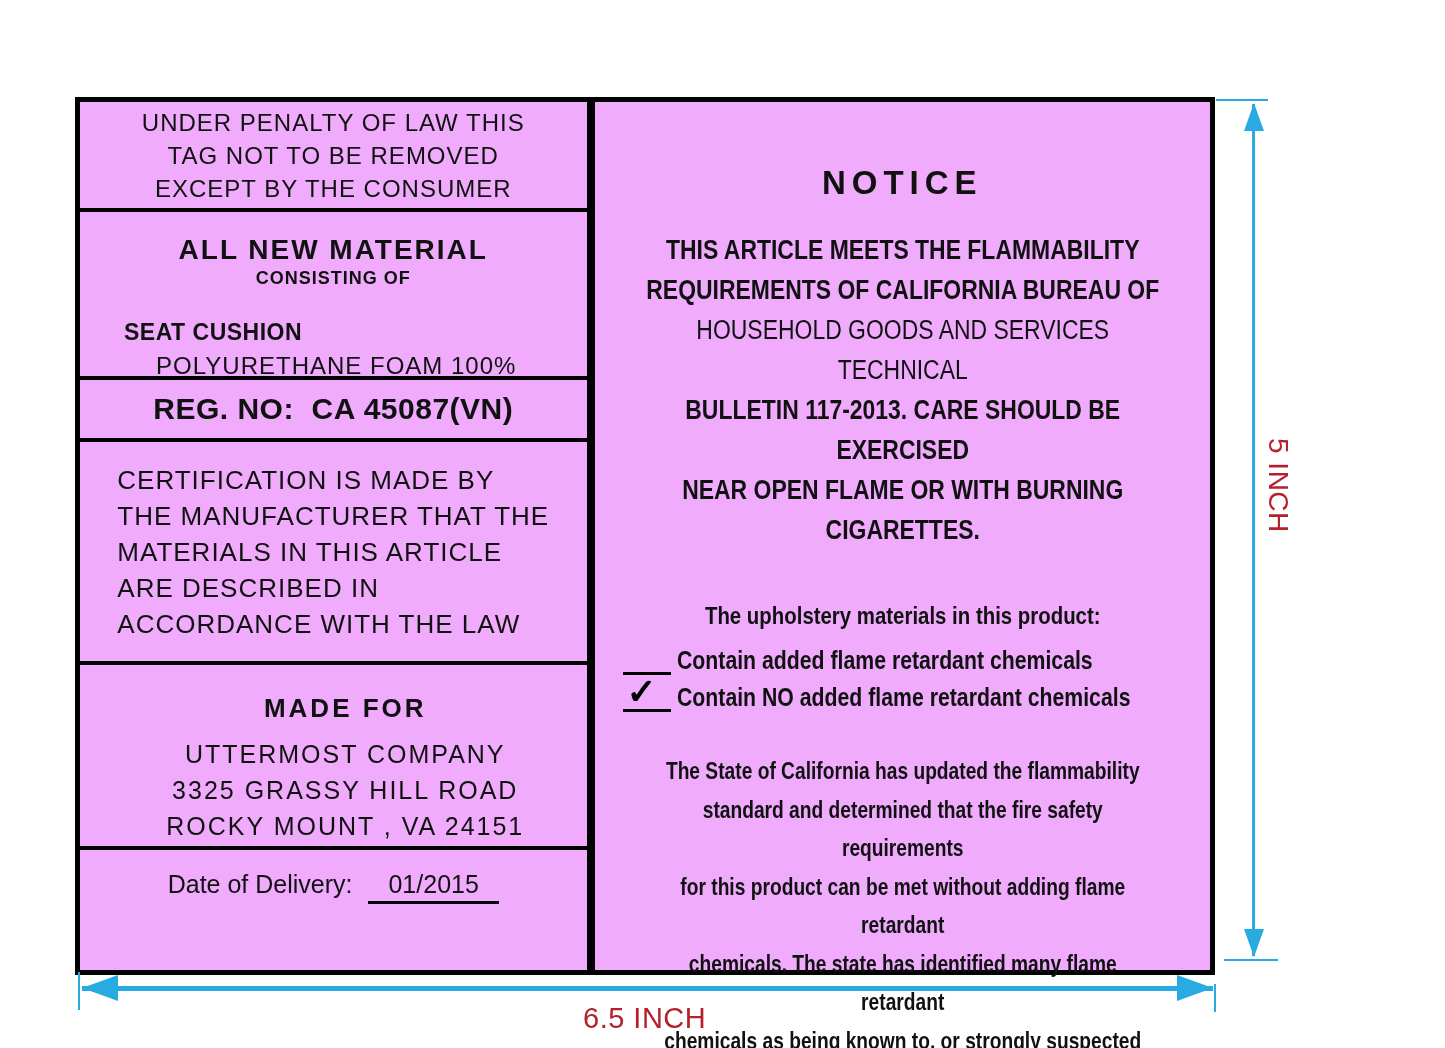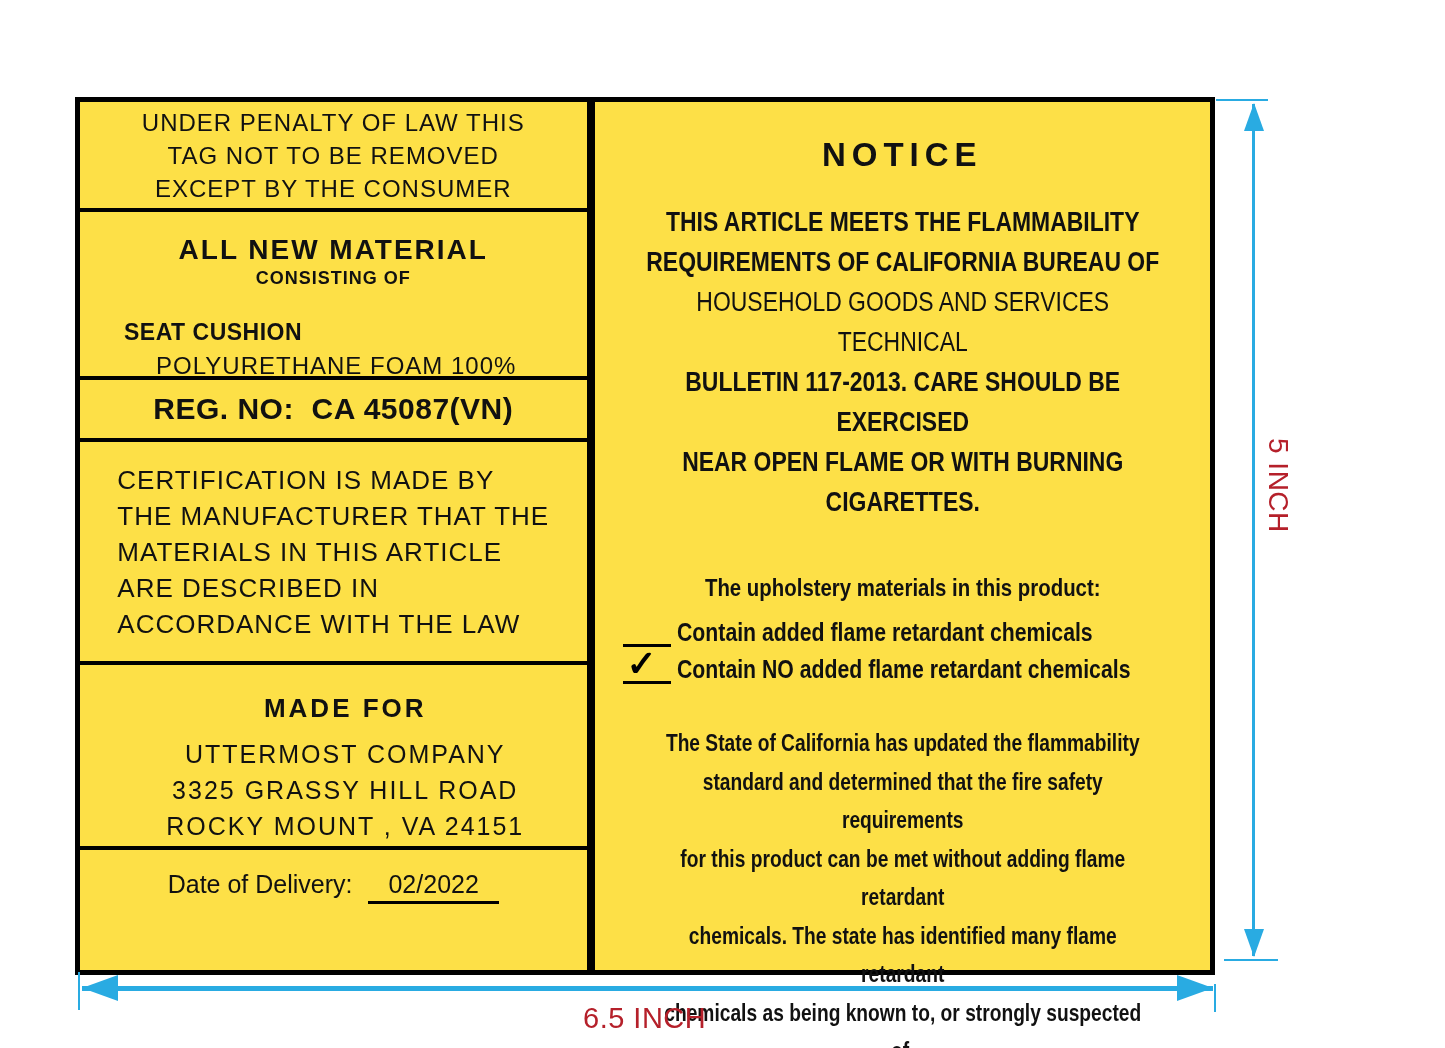--- a/index.html
+++ b/index.html
@@ -13,21 +13,21 @@
     overflow:hidden;
   }
   .pre { white-space:pre-wrap; }
 
   
   .label-box {
     position:absolute; left:75px; top:97px;
     width:1140px; height:878px;
     border:5px solid #000;
     display:flex;
-    background:#fde047;
+    background:#f0abfc;
   }
   .col-left {
     width:566px;
     border-right:8px solid #000;
     display:flex; flex-direction:column;
   }
   .col-right { flex:1; display:flex; flex-direction:column; }
   .sec { border-bottom:4px solid #000; }
   .sec:last-child { border-bottom:none; }
 
@@ -62,21 +62,21 @@
   .date-value {
     display:inline-block;
     border-bottom:3px solid #000;
     padding:0 20px 2px 20px;
     margin-left:16px;
   }
   .made-in { font-weight:bold; font-size:25px; letter-spacing:1px; margin-top:18px; }
 
   
   .sec-notice { flex:1; padding-top:34px; text-align:center; }
-  .notice-heading { font-weight:bold; font-size:33px; letter-spacing:6px; }
+  .notice-heading { font-weight:bold; font-size:33px; letter-spacing:6px;margin-top:28px; }
   .cond { display:block; transform:scaleX(0.85); transform-origin:50% 50%; }
   .notice-para { margin-top:28px; font-size:27px; line-height:40px; }
   .w-bold { font-weight:bold; }
   .w-reg { font-weight:normal; }
   .upholstery-heading { margin-top:52px; font-weight:bold; font-size:24px; }
   .opts { margin-top:8px; text-align:left; margin-left:28px; }
   .opt-row { display:flex; align-items:flex-end; height:37px; }
   .blank-line {
     position:relative;
     width:48px; height:8px;
@@ -150,21 +150,21 @@
         <div class="made-for-heading">MADE FOR</div>
         <div class="company-lines">
           <div>UTTERMOST COMPANY</div>
           <div>3325 GRASSY HILL ROAD</div>
           <div>ROCKY MOUNT , VA 24151</div>
         </div>
       </div>
 
       <div class="sec sec-date">
         <div class="date-row">
-          <span>Date of Delivery:</span><span class="date-value">02/2022</span>
+          <span>Date of Delivery:</span><span class="date-value">01/2015</span>
         </div>
       </div>
 
     </div>
 
     <div class="col-right">
 
       <div class="sec sec-notice">
         <div class="notice-heading">NOTICE</div>
 

